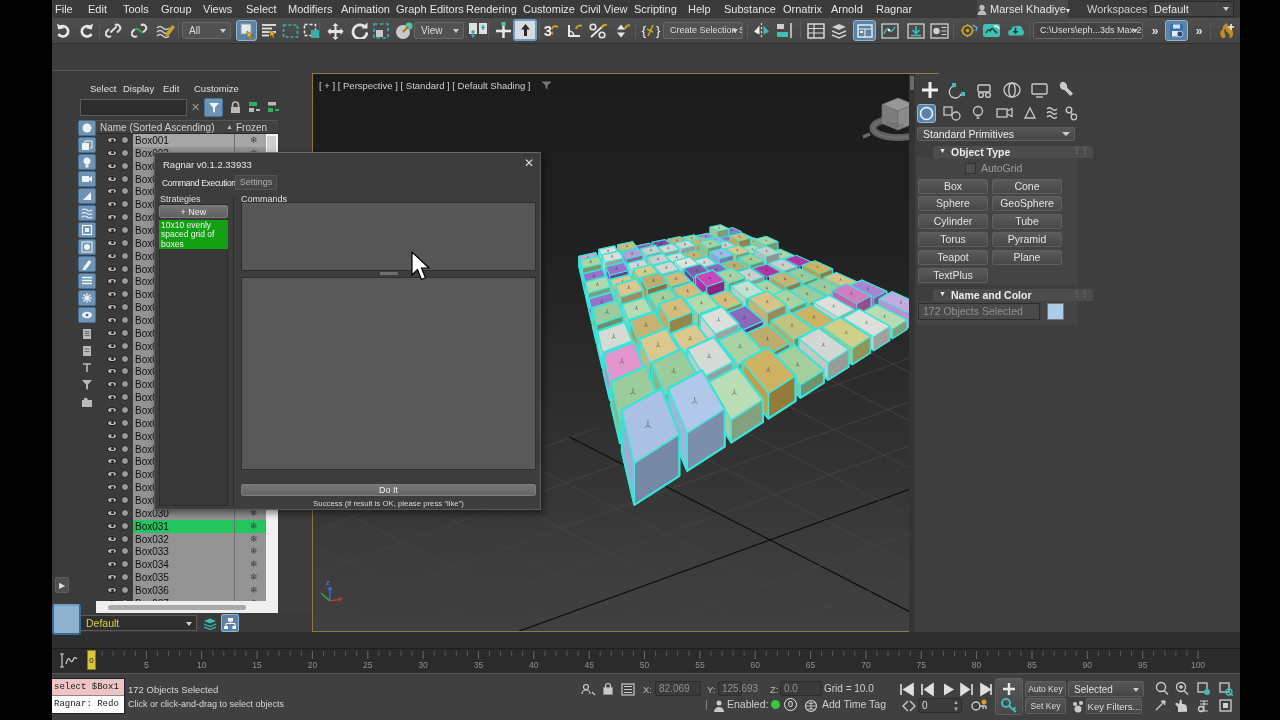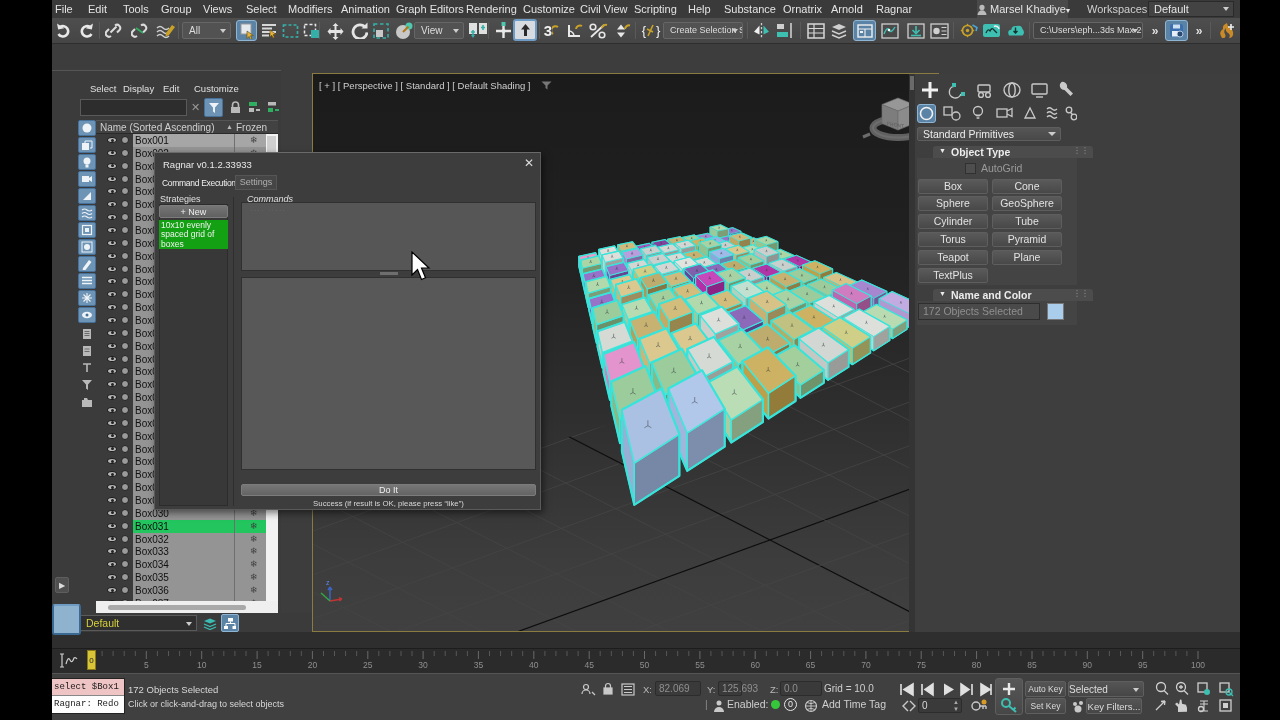--- a/index.html
+++ b/index.html
@@ -1435,21 +1435,21 @@
         <rect x="80" y="5" width="10" height="8"></rect>
             <path d="M90,7 l5,-2.5 v8 l-5,-2.5"></path>
         <path d="M108,14 l5,-10 5,10 z"></path>
         <path d="M130,5 q2.5,-2.5 5,0 t5,0 M130,9 q2.5,-2.5 5,0 t5,0 M130,13 q2.5,-2.5 5,0 t5,0"></path>
         <circle cx="152" cy="6" r="2.8"></circle>
             <circle cx="157" cy="13" r="2.8"></circle>
             <path d="M153.5,8.5 l2,2"></path>
       </g>
     </svg>
   </div>
-  <div class="abs" style="left:8px; top:53px; width:144px; height:14px; background:linear-gradient(#565656,#484848); border:1px solid #5e5e5e; border-radius:2px; color:#ececec; font-size:10.5px; line-height:12px; padding-left:5px;">Standard Primitives
+  <div class="abs" style="left:8px; top:53px; width:158px; height:14px; background:linear-gradient(#565656,#484848); border:1px solid #5e5e5e; border-radius:2px; color:#ececec; font-size:10.5px; line-height:12px; padding-left:5px;">Standard Primitives
     <span style="position:absolute; right:4px; top:4px; width:0; height:0; border-left:4px solid transparent; border-right:4px solid transparent; border-top:4.5px solid #ccc;"></span>
   </div>
   <div class="rollhead" style="top:72px;">
         <span style="position:absolute;left:6px;top:1px;font-size:7px;">▼</span>
         <span style="position:absolute;left:18px;top:0px;">Object Type</span>
         <span style="position:absolute;right:4px;top:0;color:#9a9a9a;font-weight:normal;font-size:8px;">⋮⋮</span>
       </div>
   <div class="rollbody" style="top:84px; height:127px;">
     <span class="abs" style="left:48px; top:4px; color:#9a9a9a; font-size:10.5px;"><span style="display:inline-block;width:11px;height:11px;background:#4e4e4e;border:1px solid #313131;vertical-align:-2px;margin-right:5px;"></span>AutoGrid</span>
   </div>
@@ -1474,21 +1474,21 @@
     <div class="abs" style="left:130px; top:2px; width:17px; height:17px; background:#a9cdea; border:1px solid #777;"></div>
   </div>
 </div>
 
 <div id="ragnar">
   <span class="ttl">Ragnar v0.1.2.33933</span>
   <span class="x">✕</span>
   <span class="abs" style="left:7px; top:25px; color:#f0f0f0; font-size:8.5px; letter-spacing:-0.3px;">Command Execution</span>
   <div class="abs" style="left:80px; top:22px; width:42px; height:15px; background:#464646; border:1px solid #555; color:#b0b0b0; font-size:9px; text-align:center; line-height:13px;">Settings</div>
   <span class="abs" style="left:5px; top:41px; color:#e0e0e0; font-size:9px;">Strategies</span>
-  <span class="abs" style="left:92px; top:41px; color:#e0e0e0; font-size:9px;font-style:italic;">Commands</span>
+  <span class="abs" style="left:86px; top:41px; color:#e0e0e0; font-size:9px;">Commands</span>
   <div class="abs" style="left:4px; top:51px; width:69px; height:302px; background:#383838; border:1px solid #2c2c2c;"></div>
   <div class="abs" style="left:4px; top:52px; width:69px; height:13px; background:linear-gradient(#757575,#616161); border:1px solid #7c7c7c; border-radius:2px; color:#f0f0f0; font-size:9px; text-align:center; line-height:12px;">+ New</div>
   <div class="abs" style="left:4px; top:67px; width:69px; height:29px; background:#13a013; color:#f2f2f2; font-size:8.5px; line-height:9.4px; padding:1px 0 0 2px;">10x10 evenly spaced grid of boxes</div>
   <div class="abs" style="left:78px; top:44px; width:1px; height:309px; background:#2e2e2e;"></div>
   <div class="abs" style="left:86px; top:49px; width:295px; height:69px; background:#565656; border:1px solid #303030;">
     <span style="position:absolute; left:8px; top:3px; color:#666; font-size:8px; letter-spacing:1px;">···· ·····</span>
   </div>
   <div class="abs" style="left:86px; top:124px; width:295px; height:193px; background:#585858; border:1px solid #303030;"></div>
   <div class="abs" style="left:225px; top:119px; width:18px; height:3px; background:#6e6e6e;"></div>
   <div class="abs" style="left:86px; top:331px; width:295px; height:12px; background:linear-gradient(#777,#646464); border:1px solid #7c7c7c; border-radius:2px; color:#f0f0f0; font-size:9px; text-align:center; line-height:11px;">Do It</div>
@@ -1669,21 +1669,21 @@
   </svg>
   <div class="abs" style="left:943px; top:4px; width:28px; height:37px; background:linear-gradient(#575757,#474747); border:1px solid #5f5f5f; border-radius:3px;">
     <svg width="26" height="35">
           <path d="M13,4 v12 M7,10 h12" stroke="#e8e8e8" stroke-width="2.4"></path>
           <circle cx="10" cy="24" r="4" fill="none" stroke="#3dbfb2" stroke-width="2"></circle>
           <path d="M13,27 l7,6 M17,31 l2.5,-2.5" stroke="#3dbfb2" stroke-width="2" fill="none"></path>
         </svg>
   </div>
   <div class="sbtn" style="left:973px; top:7px; width:41px; height:16px; line-height:15px; font-size:8.5px;">Auto Key</div>
   <div class="sbtn" style="left:973px; top:24px; width:41px; height:16px; line-height:15px; font-size:8.5px;">Set Key</div>
-  <div class="sbtn" style="left:1016px; top:7px; width:76px; height:16px; line-height:15px; text-align:left; ">Selected<span style="position:absolute; right:4px; top:6px; width:0; height:0; border-left:3.5px solid transparent; border-right:3.5px solid transparent; border-top:4px solid #ccc;"></span></div>
+  <div class="sbtn" style="left:1016px; top:7px; width:76px; height:16px; line-height:15px; text-align:left; padding-left:5px;">Selected<span style="position:absolute; right:4px; top:6px; width:0; height:0; border-left:3.5px solid transparent; border-right:3.5px solid transparent; border-top:4px solid #ccc;"></span></div>
   <svg width="18" height="16" style="position:absolute; left:1018px; top:25px;">
         <circle cx="5" cy="5" r="2" fill="#c9c9c9"></circle>
         <circle cx="11" cy="4" r="2" fill="#c9c9c9"></circle>
         <circle cx="8" cy="10" r="3.5" fill="#c9c9c9"></circle>
       </svg>
   <div class="sbtn" style="left:1034px; top:24px; width:56px; height:16px; line-height:15px; font-size:9.5px;">Key Filters...</div>
   <svg width="84" height="16" style="position:absolute; left:1102px; top:7px;">
     <g stroke="#cfcfcf" fill="none" stroke-width="1.3">
       <circle cx="7" cy="6" r="4.5"></circle>
           <path d="M10,9.5 l4,4"></path>

